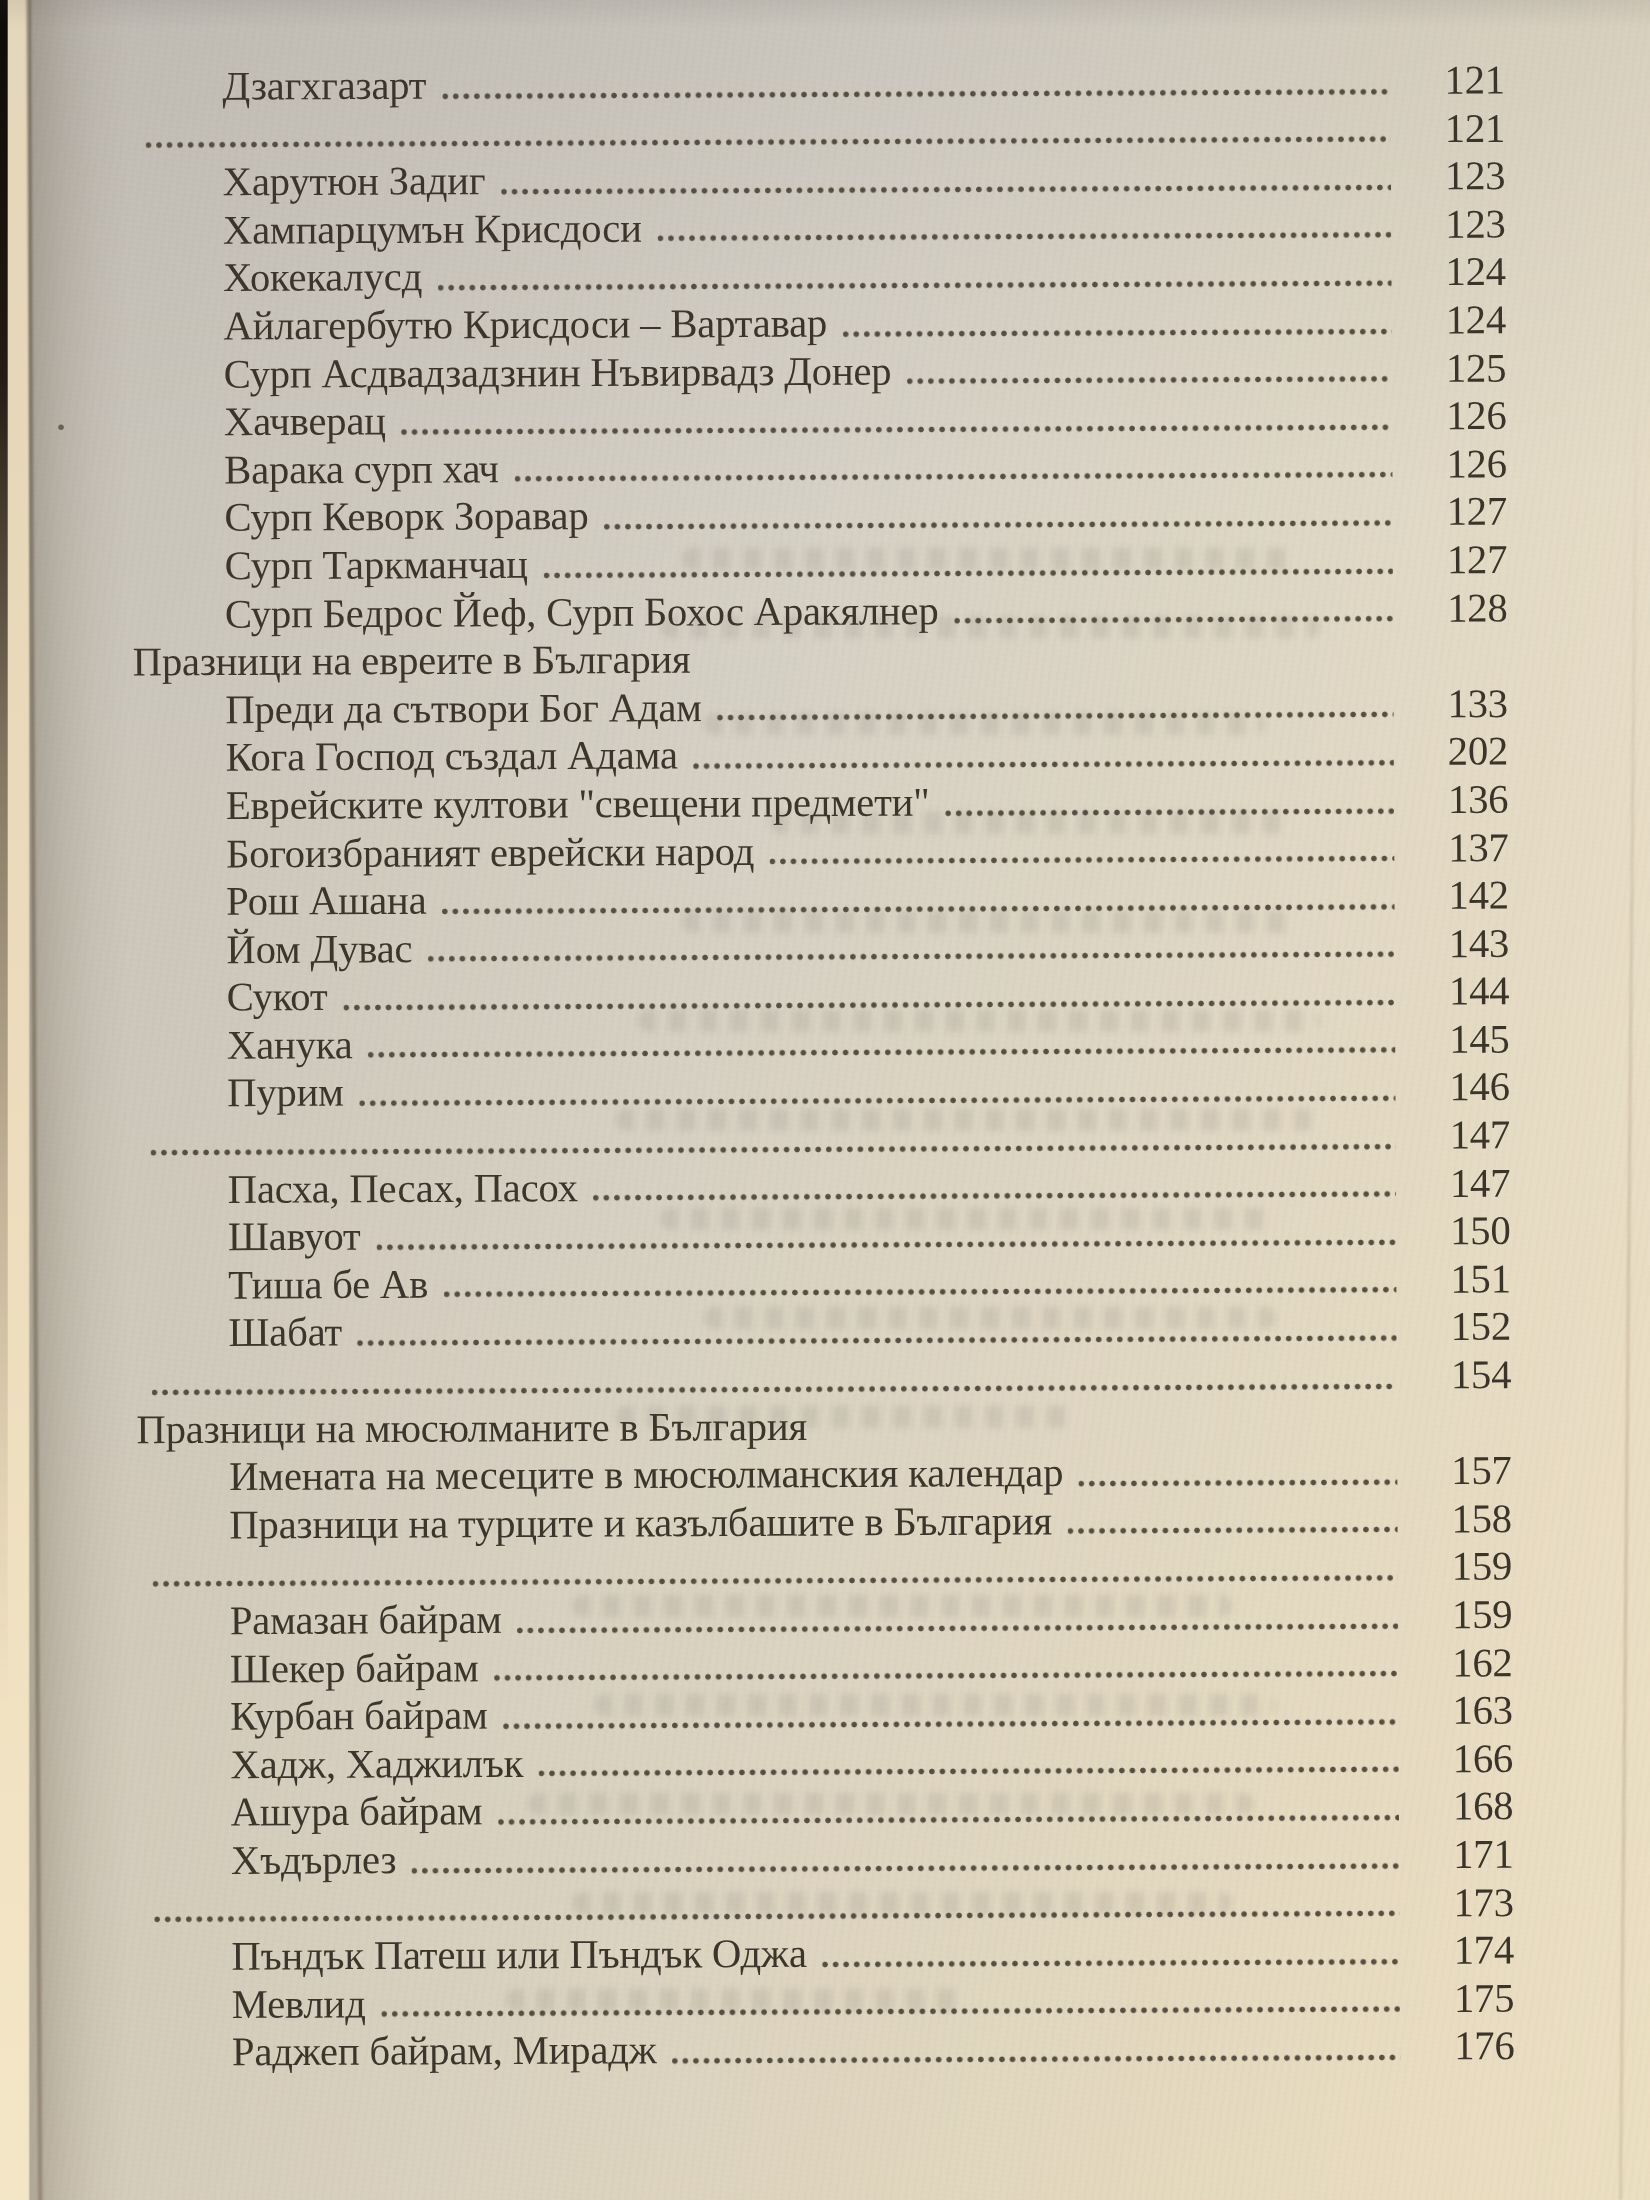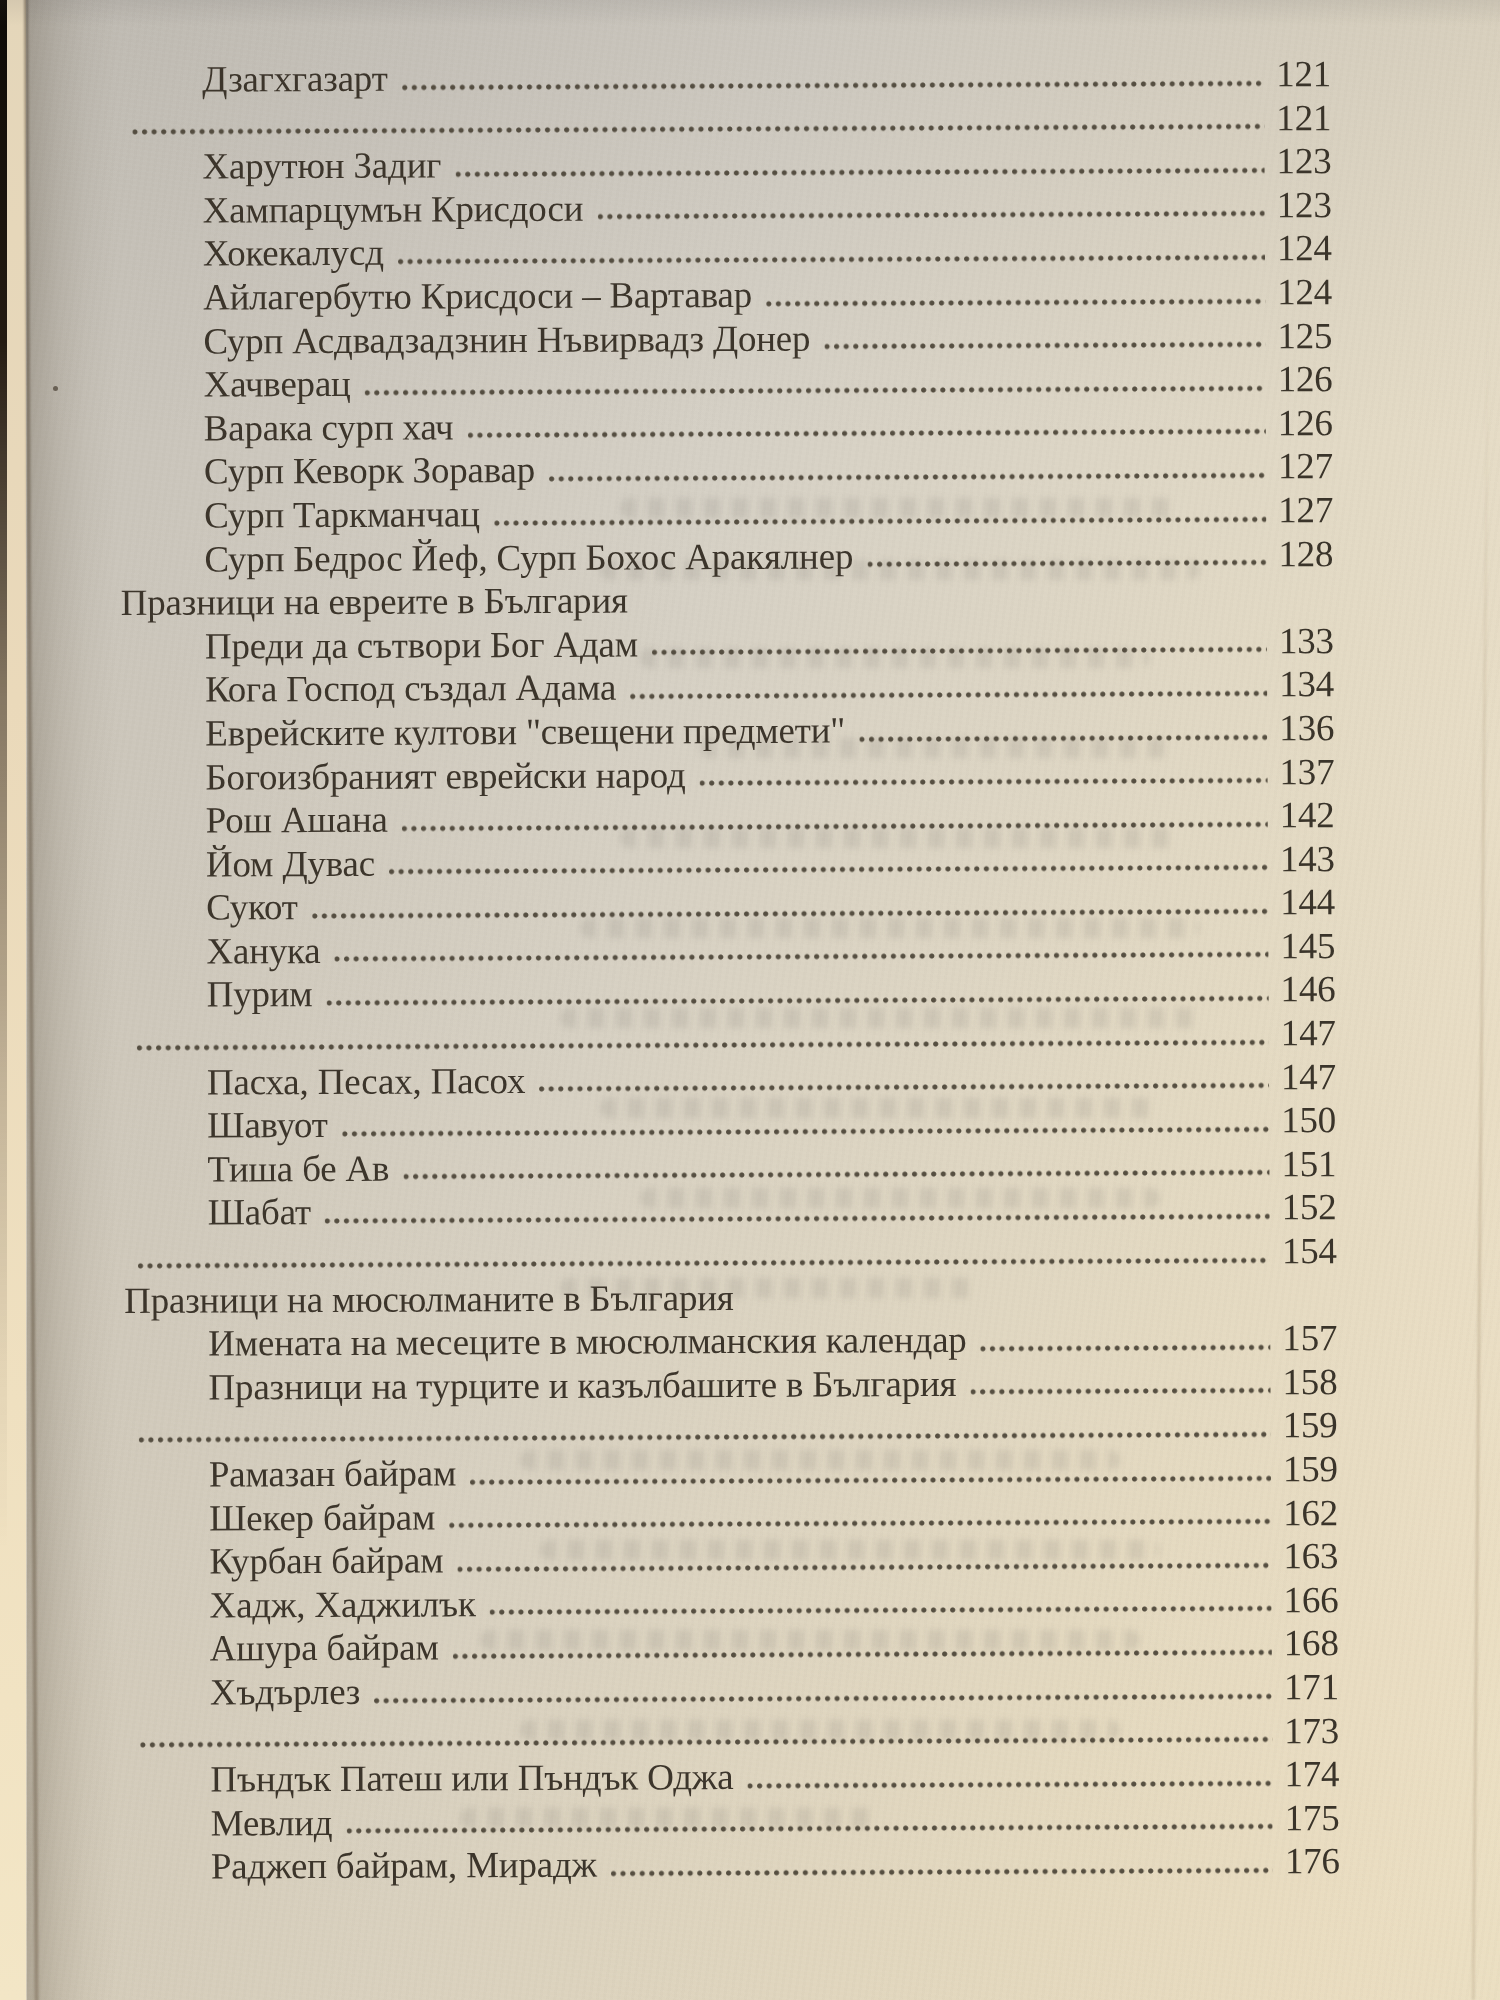--- a/index.html
+++ b/index.html
@@ -71,21 +71,21 @@
     white-space:nowrap;
   }
   .toc-row.item .toc-label{padding-left:84px;}
   .toc-row.section .toc-label{padding-left:0;}
   .toc-leader{
     flex:1;align-self:flex-end;height:10px;margin:0 12px 8px 14px;min-width:30px;
     background-image:radial-gradient(circle at 2.6px 5px, #4a4336 2.1px, rgba(74,67,54,0) 3px);
     background-size:9.6px 10px;background-repeat:repeat-x;
     opacity:0.92;
   }
-  .toc-page{min-width:92px;text-align:left;color:#3a342a;}
+  .toc-page{min-width:92px;text-align:right;color:#3a342a;}
 </style>
 </head>
 <body>
 
 <div class="photo">
   <div class="grain"></div>
 
   <div class="ghost" style="left:620px;top:498px;width:560px"></div>
   <div class="ghost" style="left:600px;top:560px;width:600px"></div>
   <div class="ghost" style="left:640px;top:648px;width:510px"></div>
@@ -167,21 +167,21 @@
 
   </div>
       <div class="toc-row item">
     <span class="toc-label">Преди да сътвори Бог Адам</span>
     <span class="toc-leader"></span>
     <span class="toc-page">133</span>
   </div>
       <div class="toc-row item">
     <span class="toc-label">Кога Господ създал Адама</span>
     <span class="toc-leader"></span>
-    <span class="toc-page">134</span>
+    <span class="toc-page">202</span>
   </div>
       <div class="toc-row item">
     <span class="toc-label">Еврейските култови "свещени предмети"</span>
     <span class="toc-leader"></span>
     <span class="toc-page">136</span>
   </div>
       <div class="toc-row item">
     <span class="toc-label">Богоизбраният еврейски народ</span>
     <span class="toc-leader"></span>
     <span class="toc-page">137</span>

